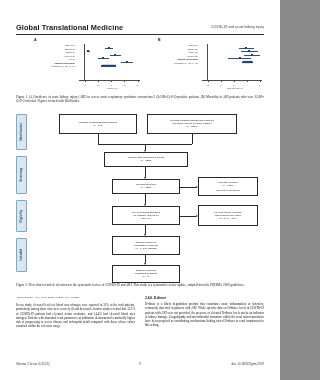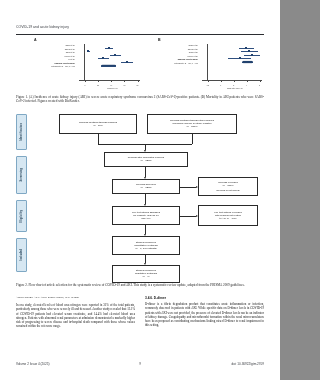--- a/index.html
+++ b/index.html
@@ -150,20 +150,21 @@
     font-family:"Liberation Sans",sans-serif;font-size:3.1px;color:#3a3d42;
   }
   .footer .pg{position:absolute;left:50%;transform:translateX(-50%);}
 </style>
 </head>
 <body>
 
 <div class="page">
 
   <div class="runhead">
+    <div class="journal">Global Translational Medicine</div>
     <div class="runhead-right">COVID-19 and acute kidney injury</div>
   </div>
   <div class="rule"></div>
 
   <div class="fig1">
 
     <div class="panel a">
       <div class="panel-letter">A</div>
       <div class="fp-labels" id="a-labels">
           <div class="fp-lab">Hirsch et al.</div>

